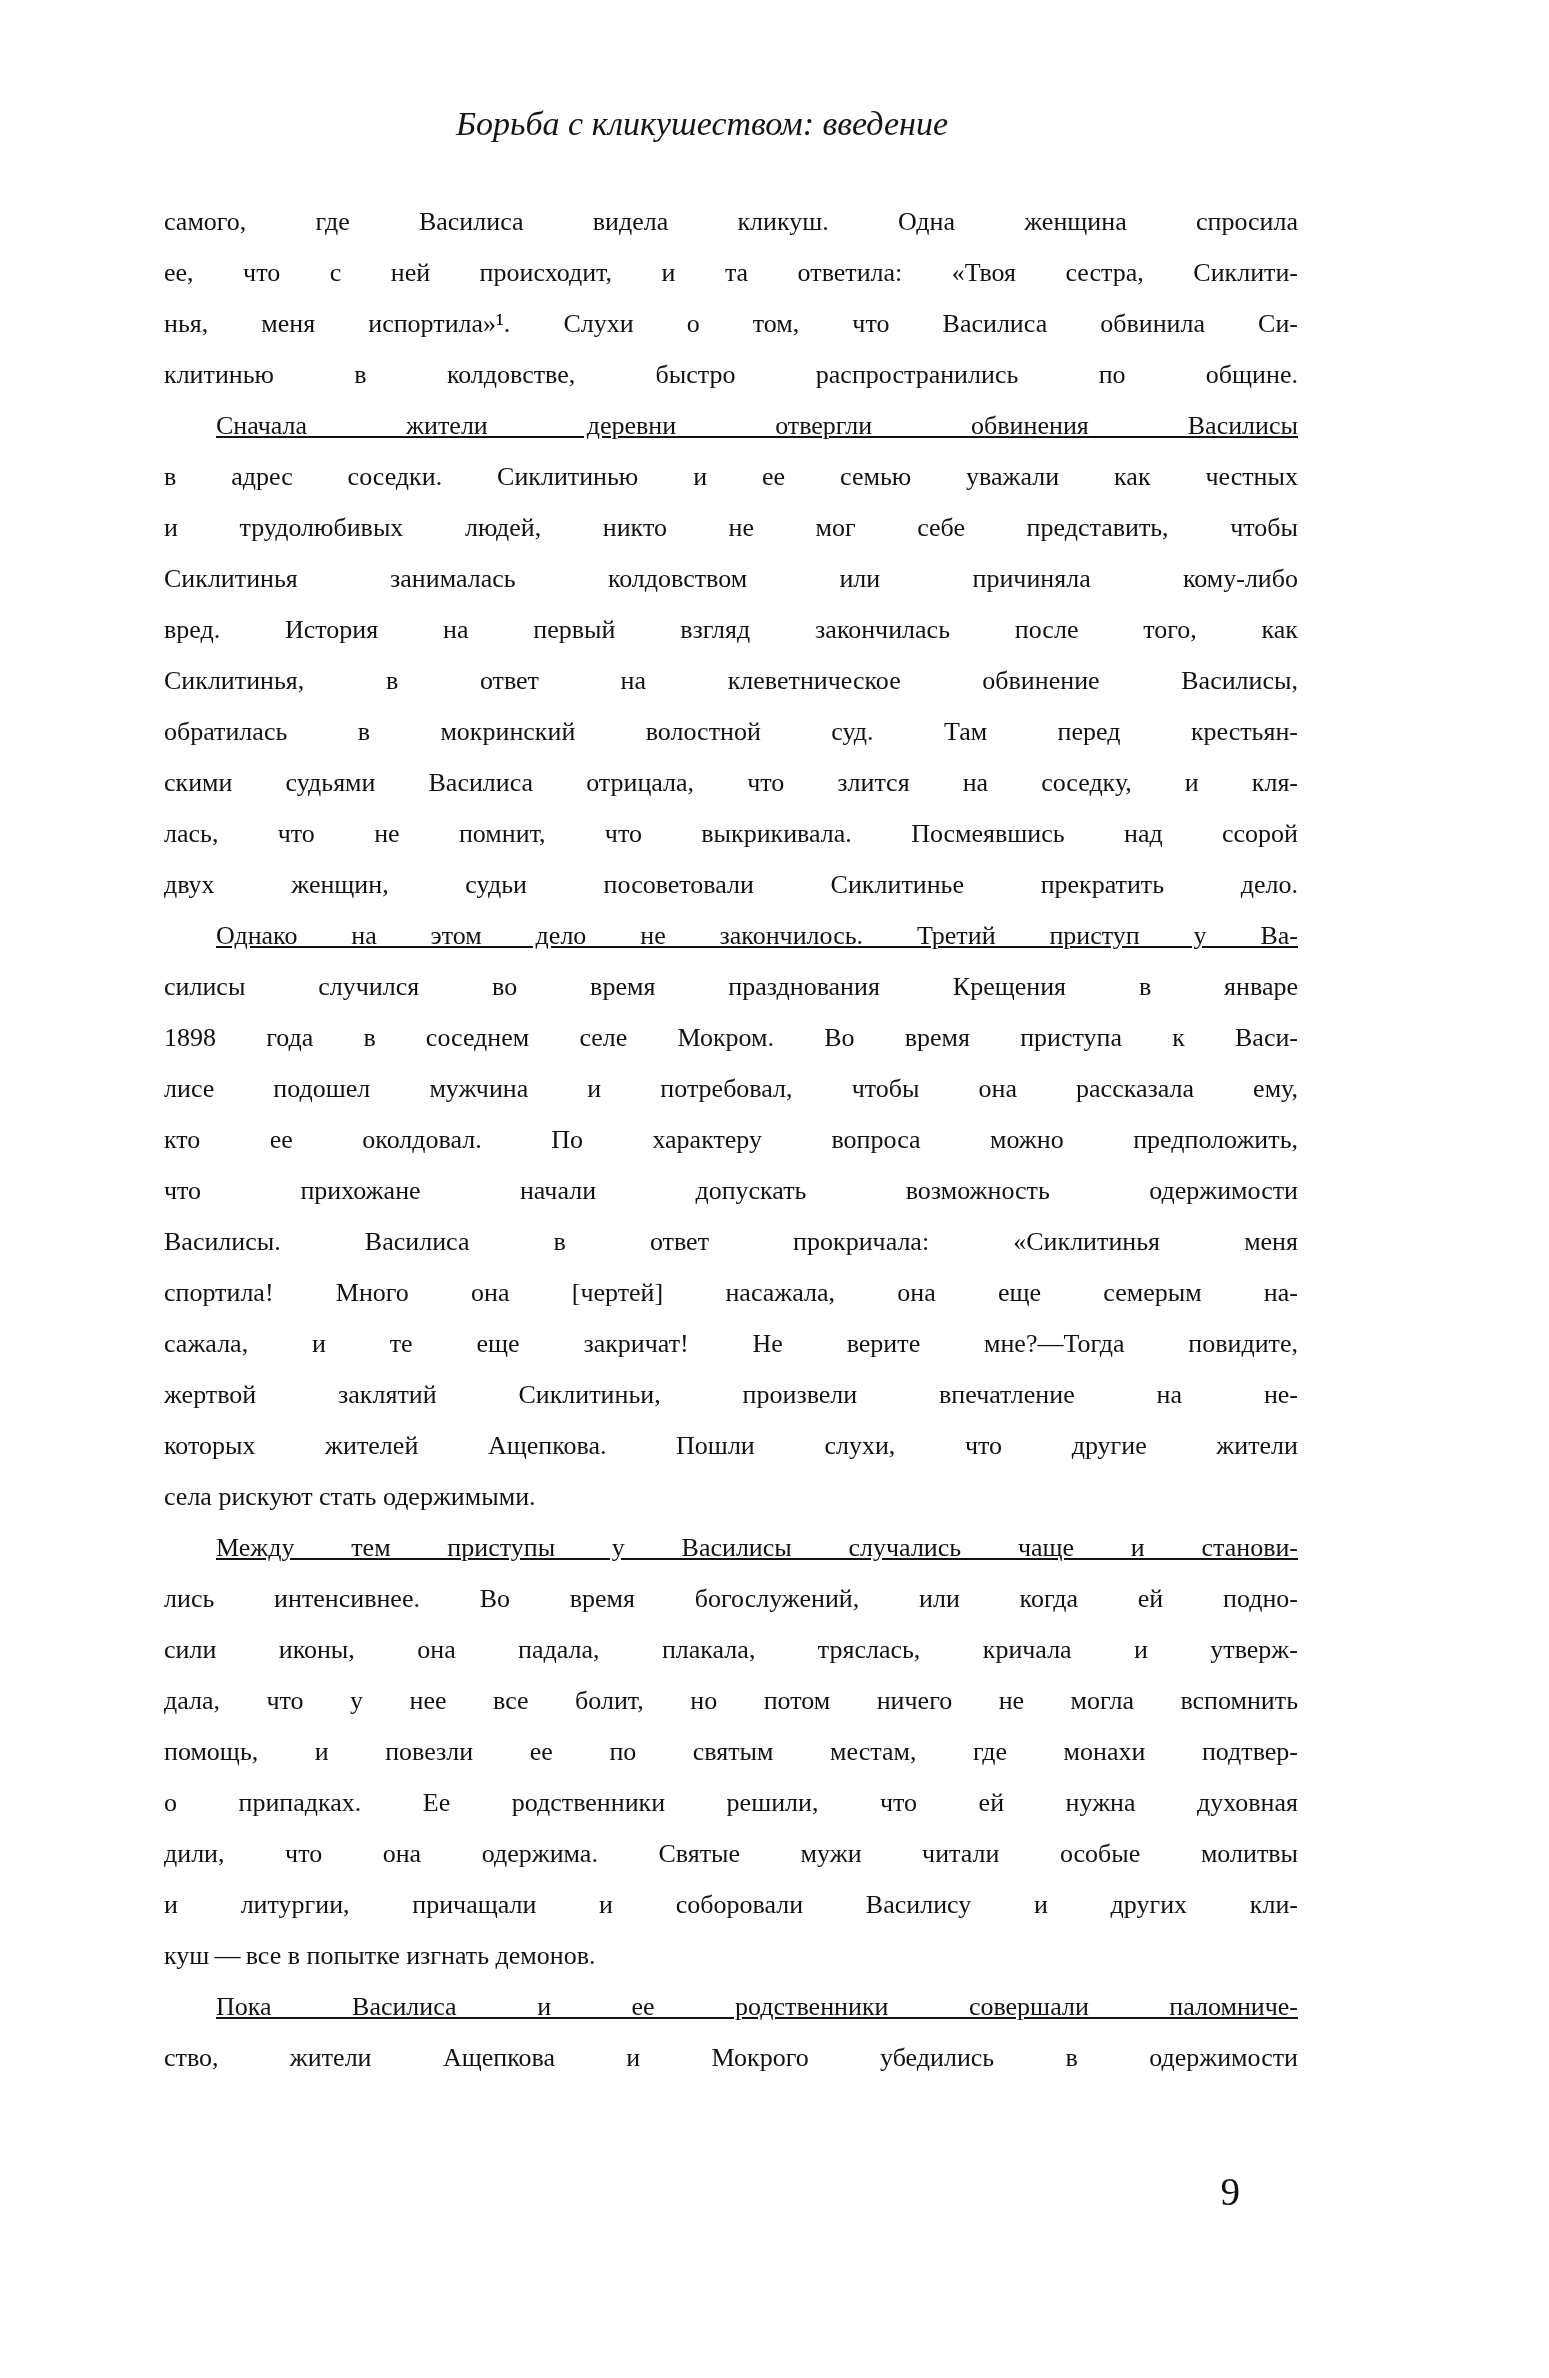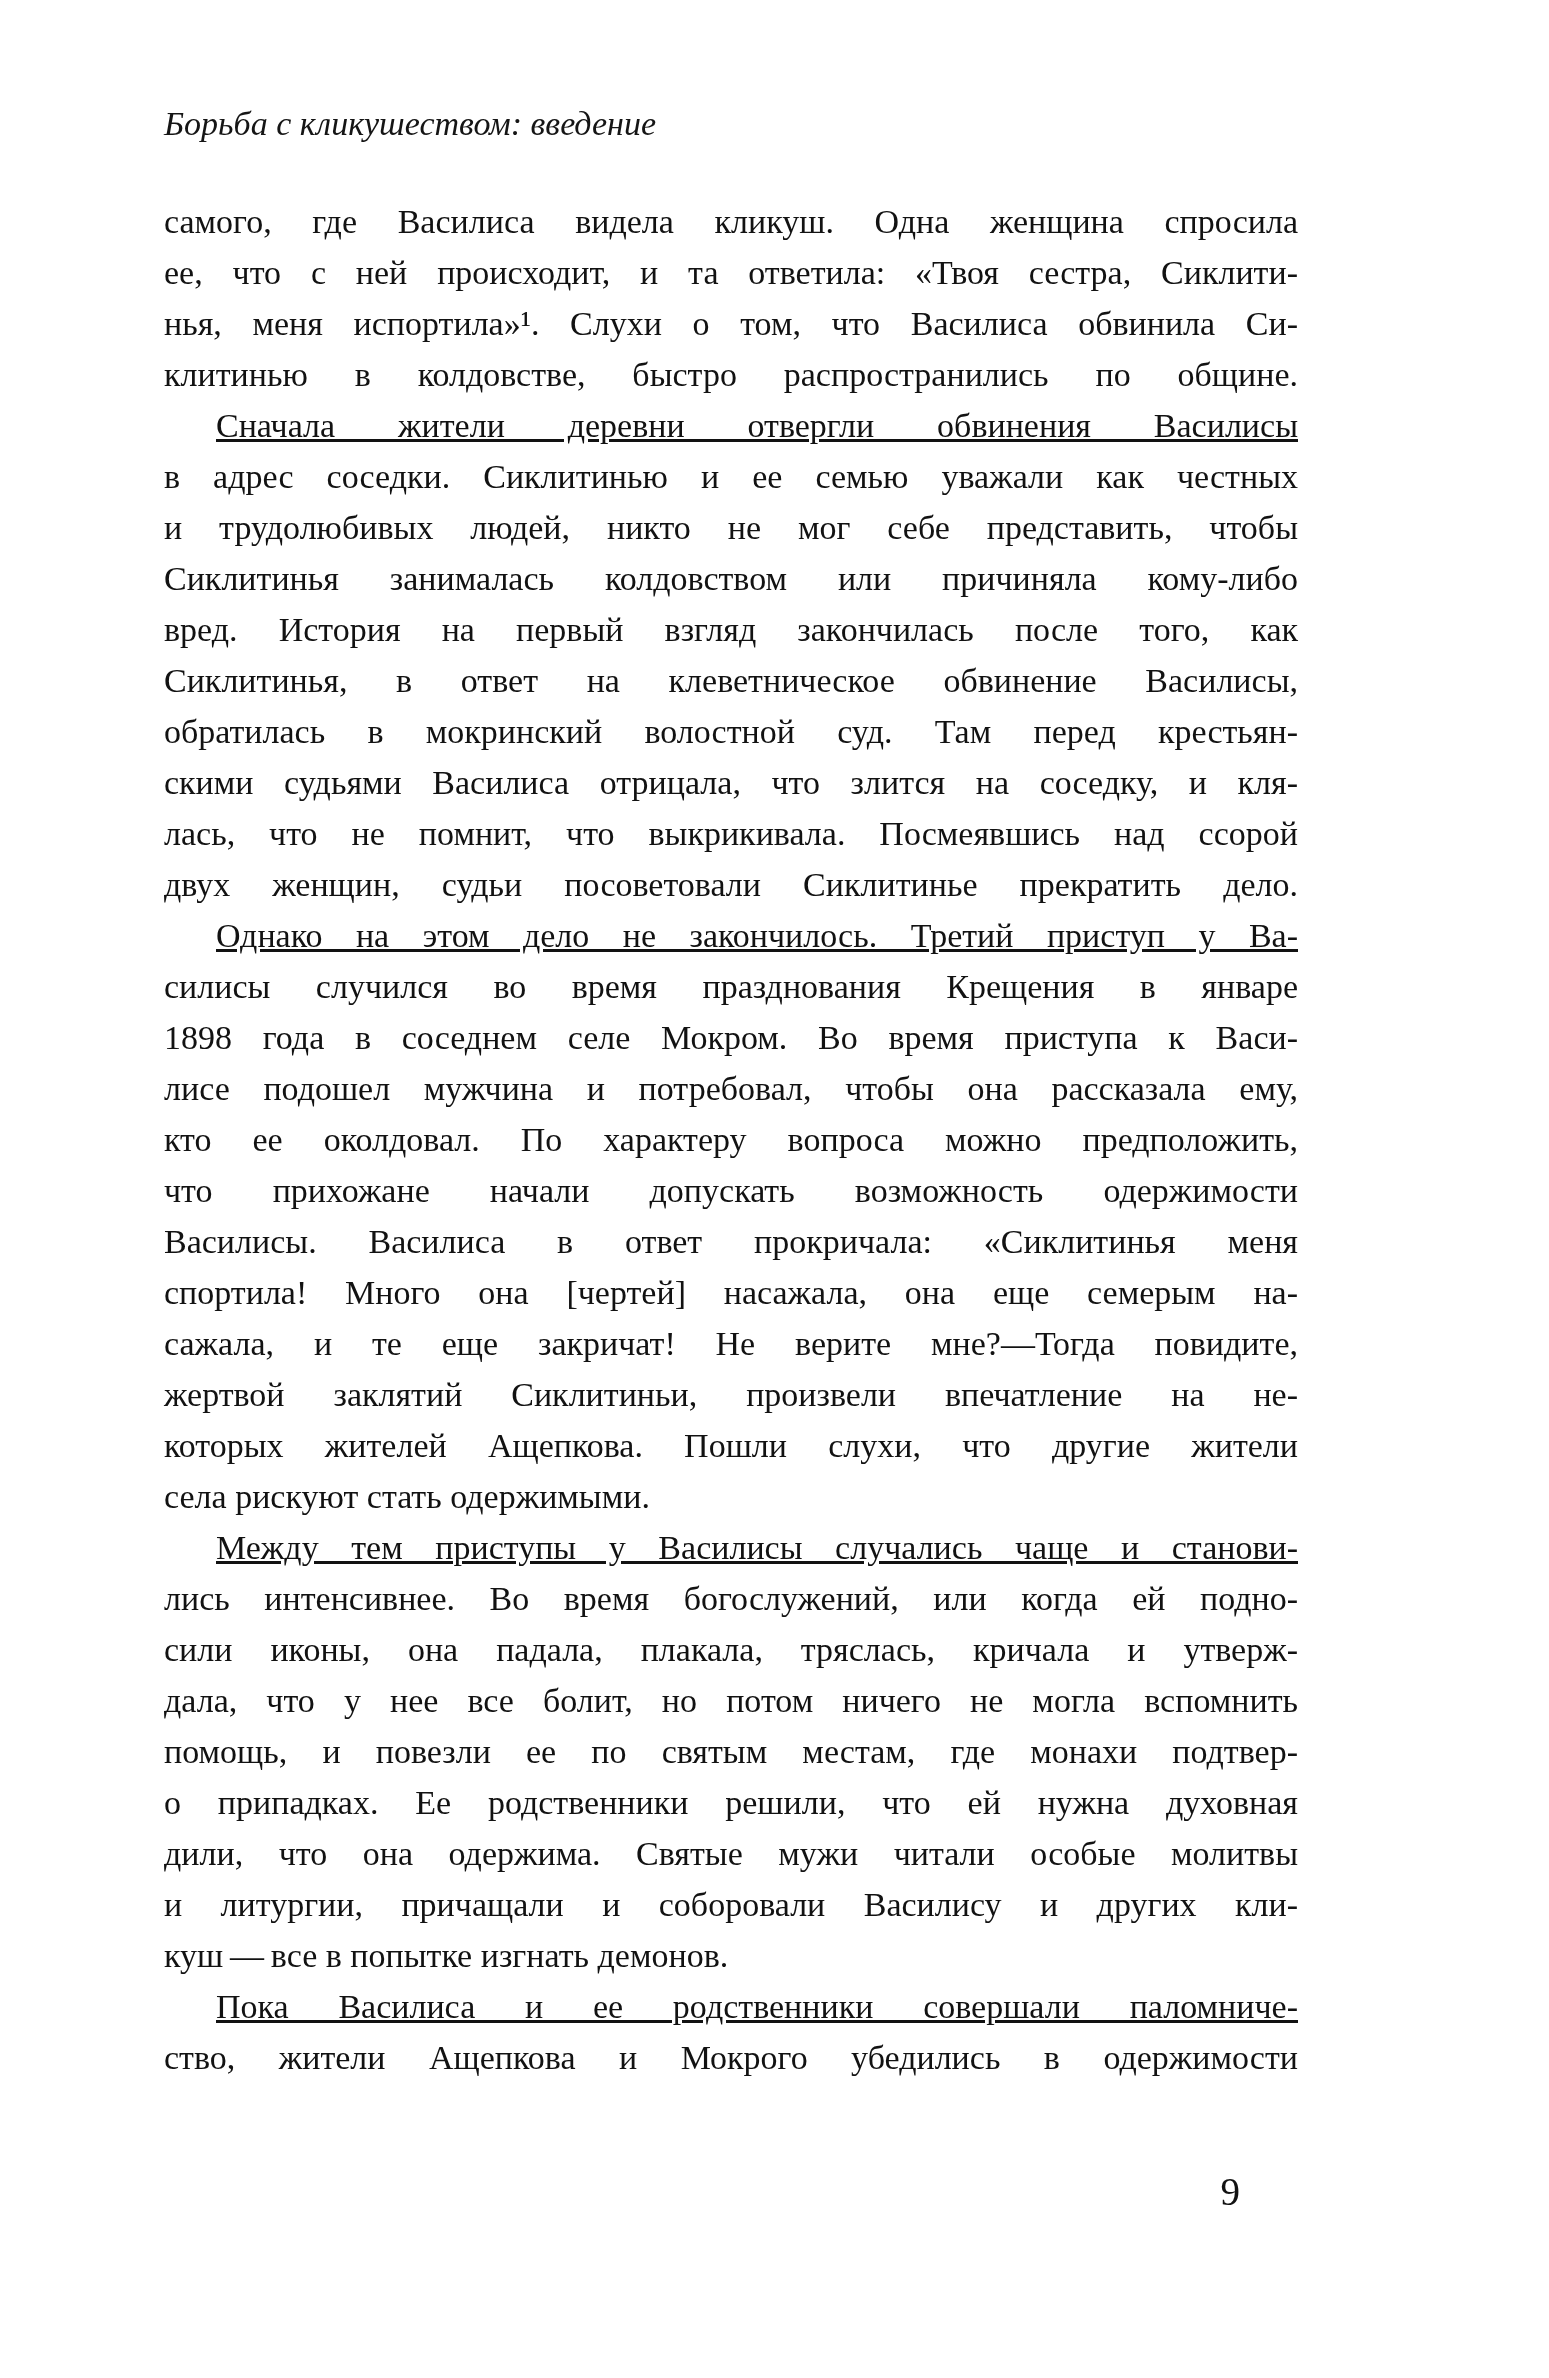--- a/index.html
+++ b/index.html
@@ -14,32 +14,32 @@
     background: #ffffff;
     overflow: hidden;
     font-family: "Liberation Serif", "DejaVu Serif", serif;
     color: #121212;
   }
   .running-header {
     position: absolute;
     top: 101px;
     left: 164px;
     right: 310px;
-    text-align: left;
+    text-align: center;
     font-style: italic;
     font-size: 34px;
     line-height: 45px;
     color: #151515;
   }
   .body-text {
     position: absolute;
     top: 196px;
     left: 164px;
     width: 1134px;
-    font-size: 34px;
+    font-size: 26px;
     line-height: 51px;
     color: #121212;
   }
   .paragraph {
     margin: 0;
     padding: 0;
   }
   .line {
     text-align: justify;
     text-align-last: justify;

